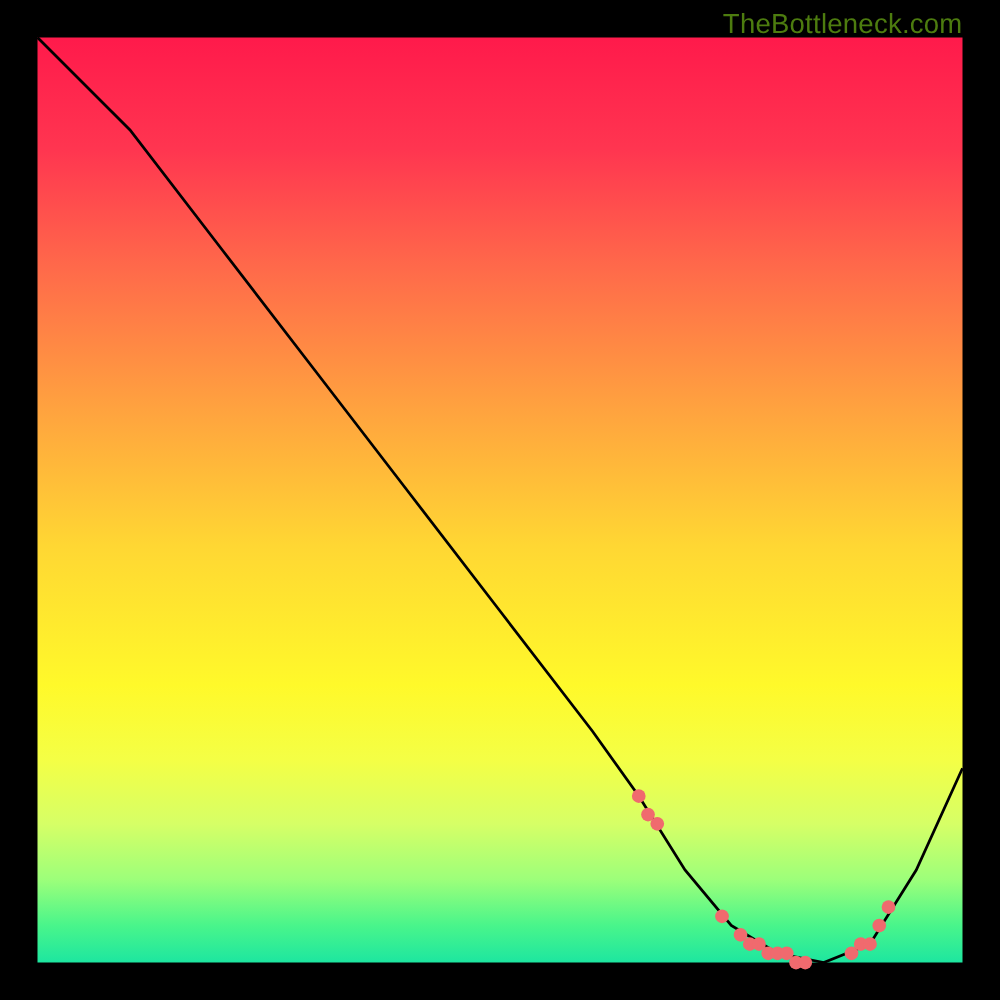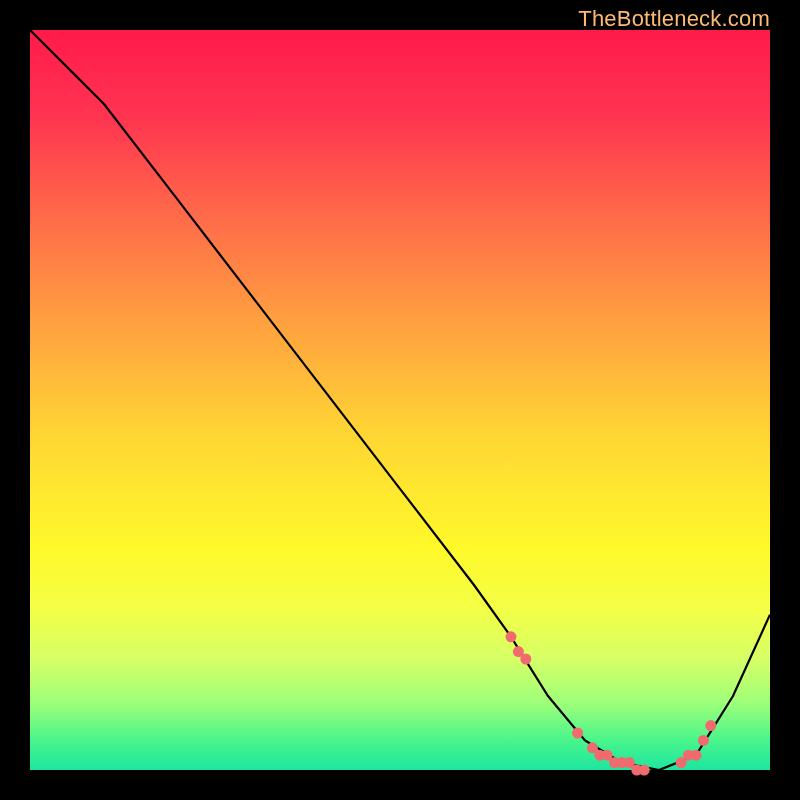--- a/index.html
+++ b/index.html
@@ -22,21 +22,21 @@
     left: 30px;
     top: 30px;
     width: 740px;
     height: 740px;
     
   }
   .watermark {
     position: absolute;
     top: 6px;
     right: 30px;
-    color: #fdba74;
+    color: #4d7c0f;
     font-size: 22px;
     font-weight: 500;
     letter-spacing: 0.2px;
   }
   svg.curve {
     position: absolute;
     left: 0;
     top: 0;
     width: 740px;
     height: 740px;

